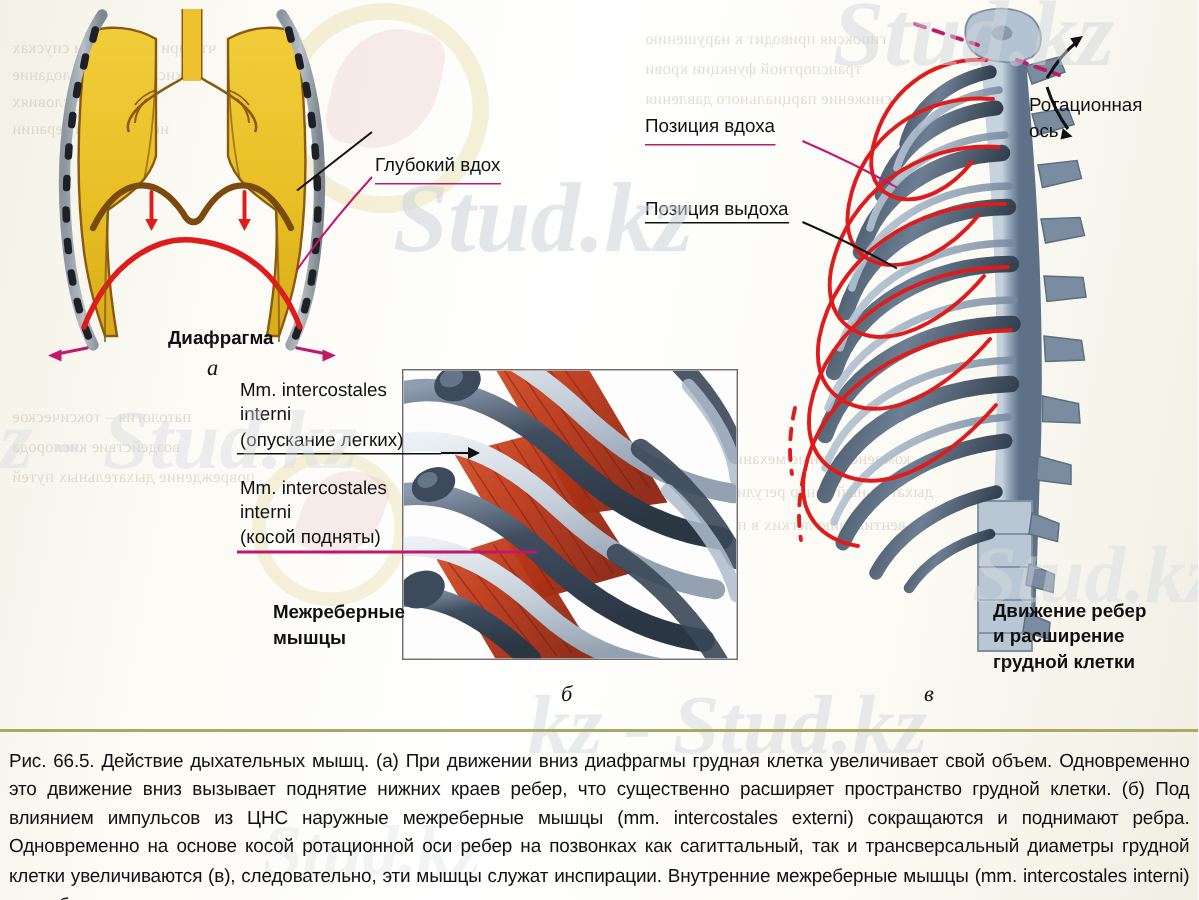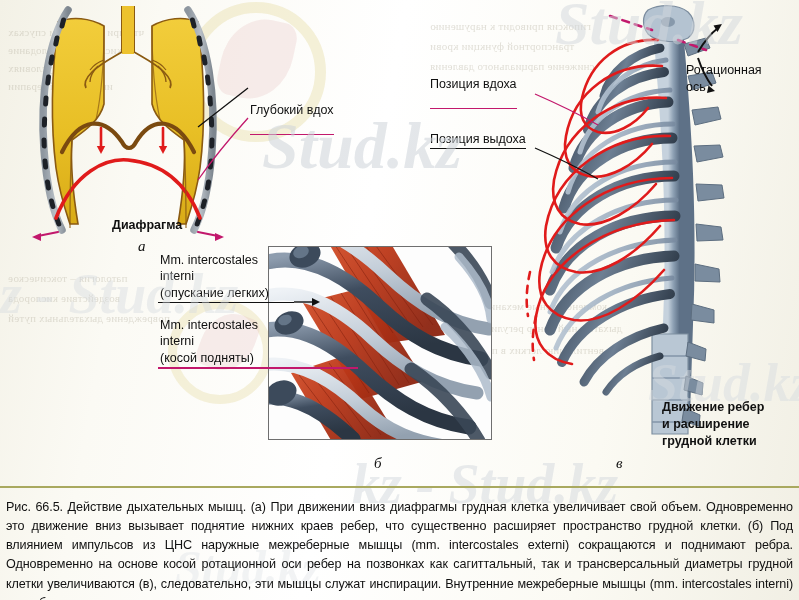--- a/index.html
+++ b/index.html
@@ -81,21 +81,21 @@
   
   .lbl {
     position: absolute;
     font-size: 12.5px;
     color: #101010;
     line-height: 1.28;
     white-space: nowrap;
   }
   .lbl.bold { font-weight: 700; }
   .underline-black { border-bottom: 1.6px solid #111; padding-bottom: 1px; }
-  .underline-magenta { border-bottom: 1.6px solid #c2186c; padding-bottom: 16px; }
+  .underline-magenta { border-bottom: 1.6px solid #c2186c; padding-bottom: 4px; }
 
   .leader { position: absolute; background: #111; }
   .leader-m { position: absolute; background: #c2186c; }
 
   .panel-letter {
     position: absolute;
     font-family: "Liberation Serif", serif;
     font-style: italic;
     font-size: 15px;
     color: #111;
@@ -359,20 +359,24 @@
       </svg>
   </div>
 
   <div class="lbl" style="left:160px; top:317px; line-height:1.30;">
     <div>Mm. intercostales</div>
     <div>interni</div>
     <div>(косой подняты)</div>
   </div>
   <div class="leader-m" style="left:158px; top:367px; width:200px; height:1.5px;"></div>
 
+  <div class="lbl bold" style="left:182px; top:400px; line-height:1.34;">
+    <div>Межреберные</div>
+    <div>мышцы</div>
+  </div>
   <div class="panel-letter" style="left:374px; top:455px;">б</div>
 
   <div class="art" style="left:492px; top:4px; width:300px; height:470px;">
     <svg width="300" height="470" viewBox="0 0 300 470">
       <defs>
         <linearGradient id="vertGrad" x1="0" y1="0" x2="1" y2="0">
           <stop offset="0%" stop-color="#c6d2dd"></stop>
           <stop offset="45%" stop-color="#8fa2b5"></stop>
           <stop offset="100%" stop-color="#5e7187"></stop>
         </linearGradient>

